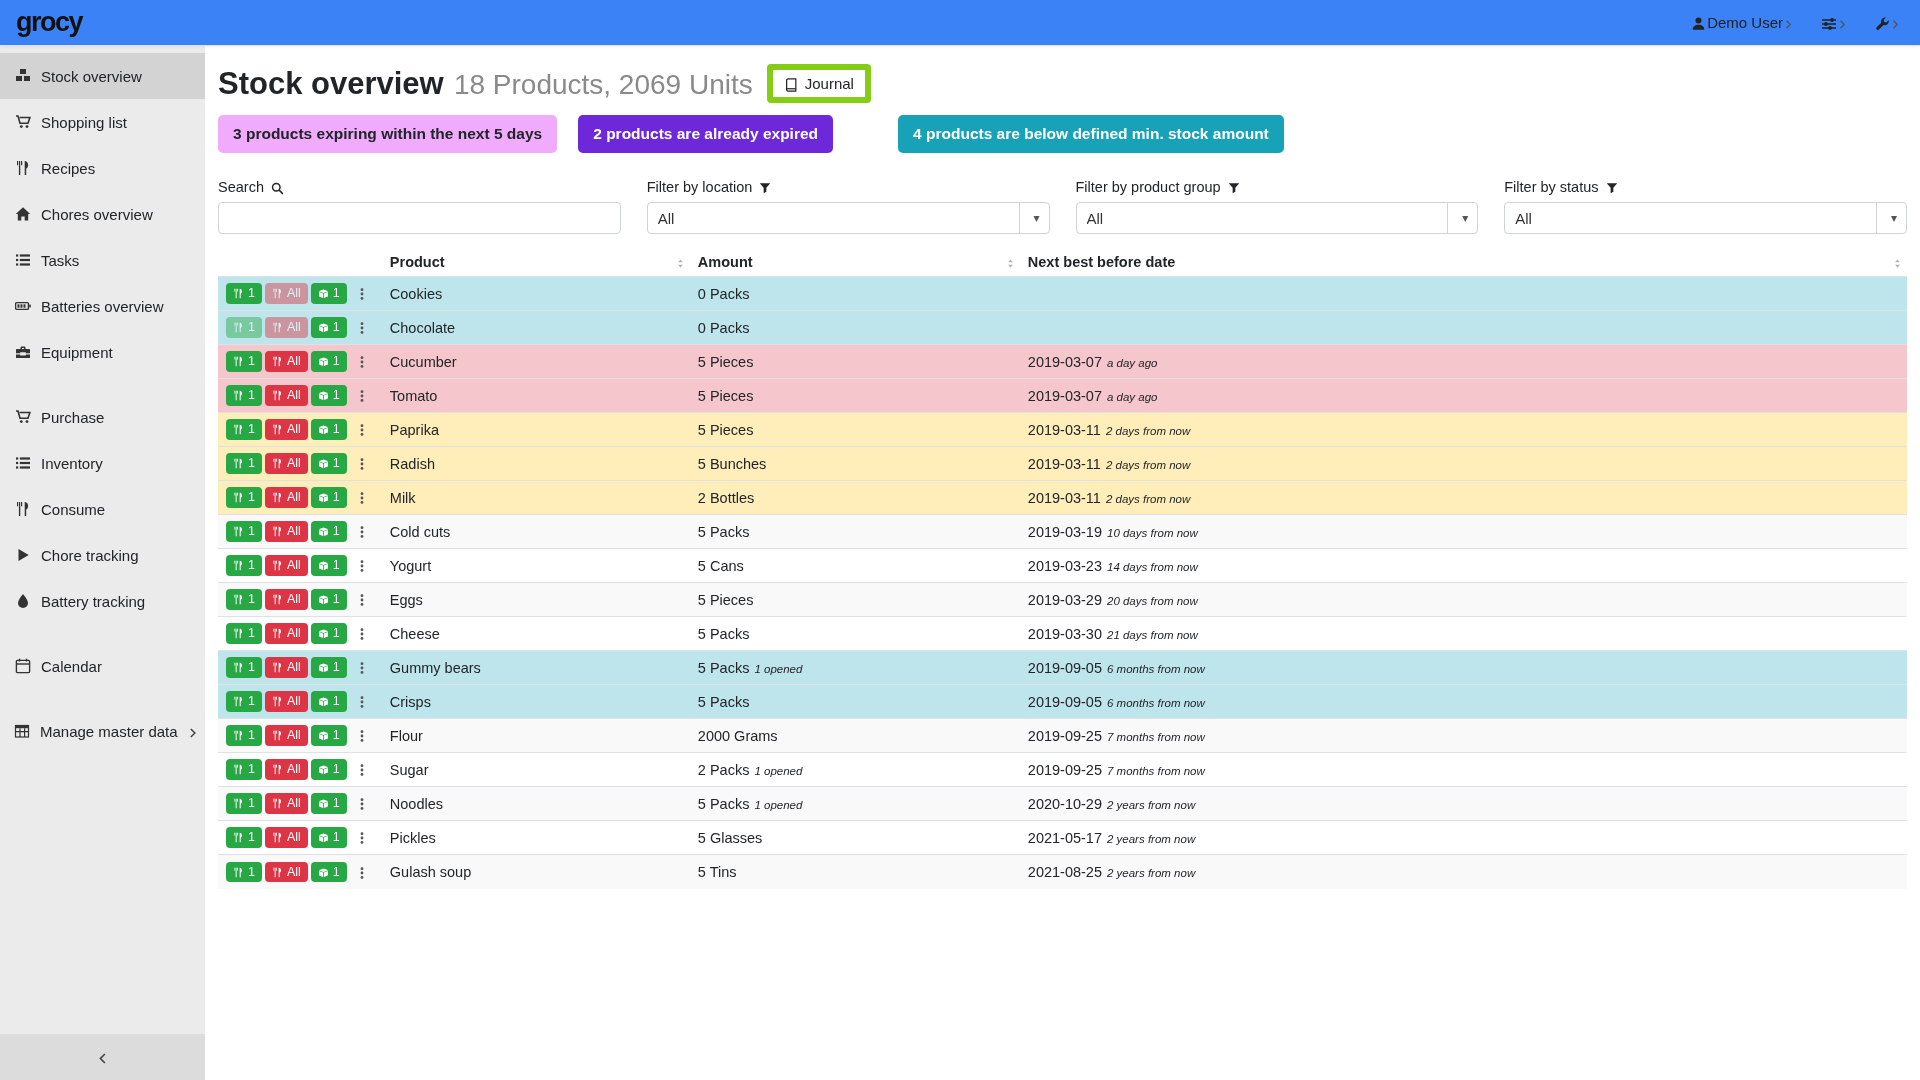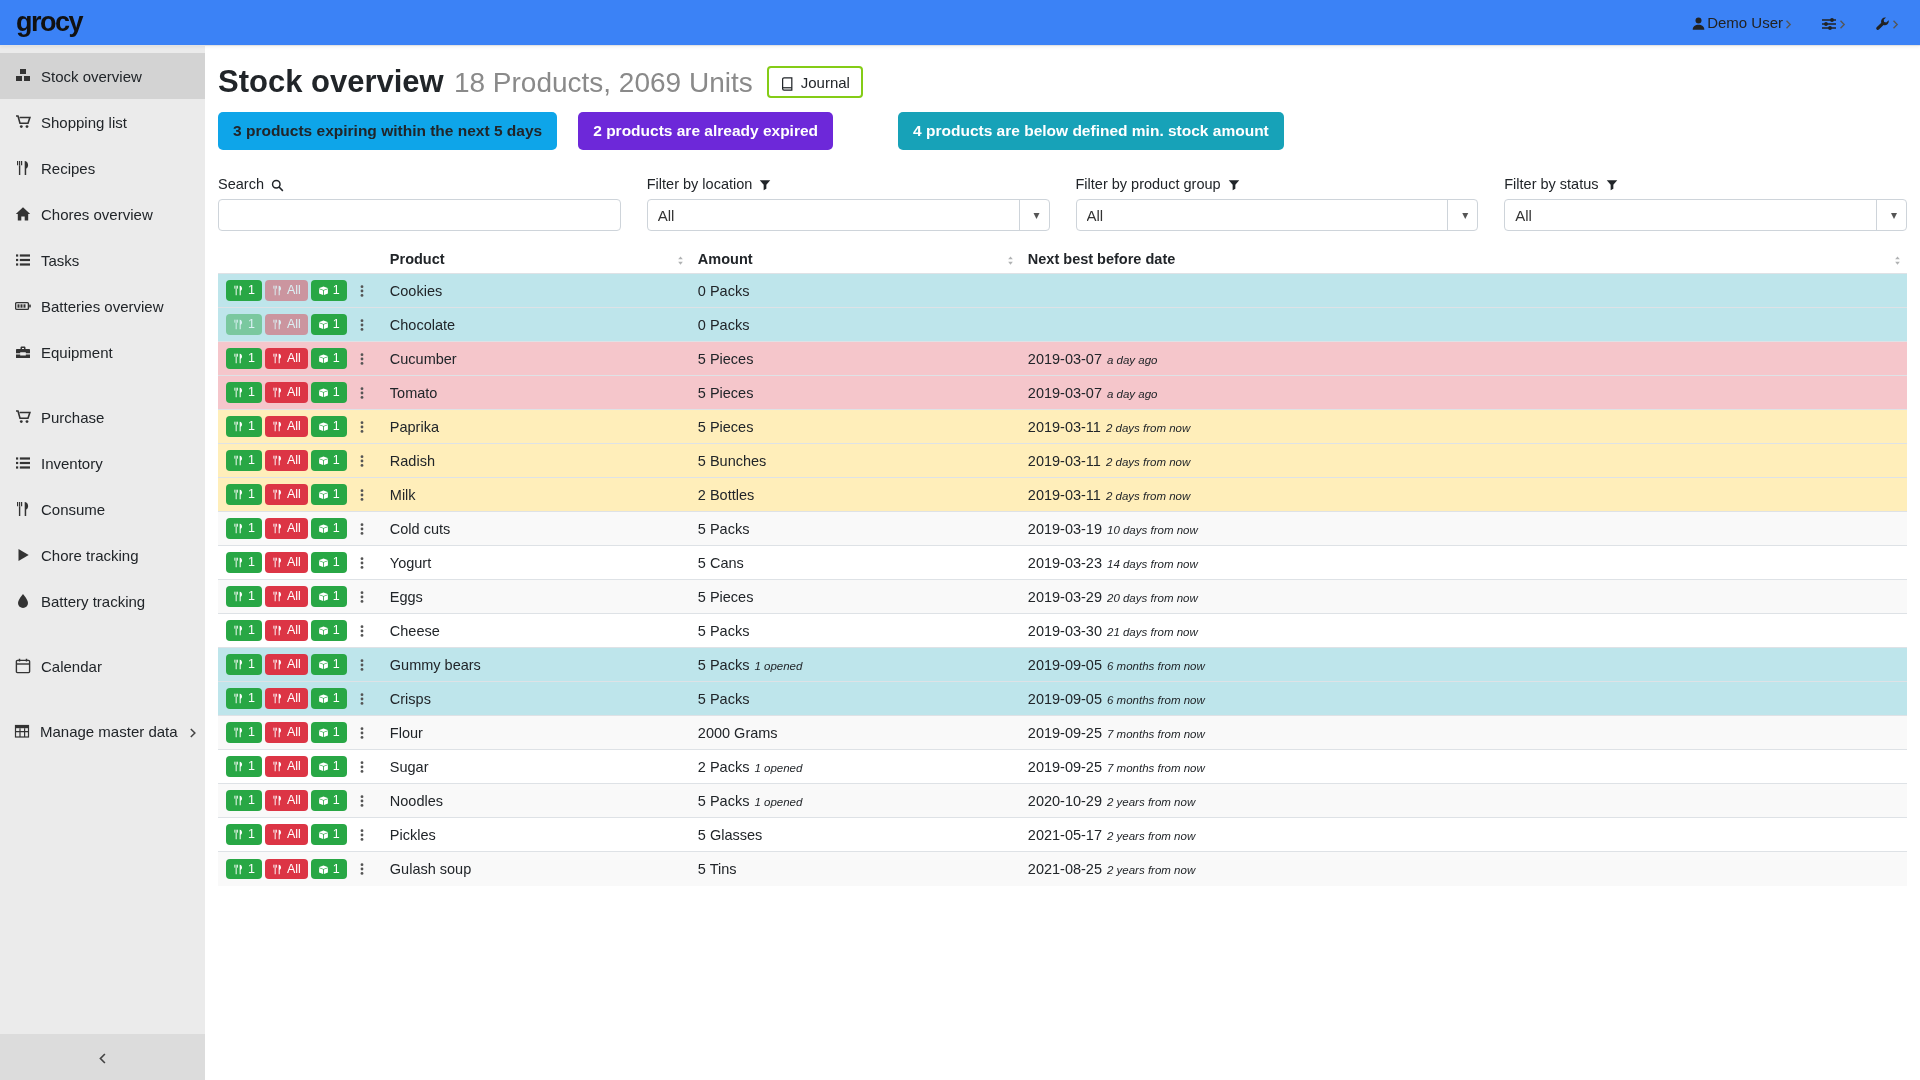--- a/index.html
+++ b/index.html
@@ -76,35 +76,35 @@
   }
 
   
   .main { flex:1; padding: 12px 13px 24px 13px; background:#fff; min-width:0; }
 
   .page-header { display:flex; align-items:center; gap:14px; margin: 6px 0 12px 0; }
   .page-title { font-size: 31px; font-weight: 600; color:#212529; }
   .page-subtitle { font-size: 28px; font-weight: 400; color: #8a8a8a; margin-left: 6px; }
   .journal-btn {
     display:flex; align-items:center; gap:7px;
-    background:#fff; border:2px solid #84cc16; border-radius:4px;
+    background:#fff; border:6px solid #84cc16; border-radius:4px;
     color:#212529; font-size:15px; padding: 5px 11px; cursor:pointer;
     font-family: inherit;
   }
 
   
   .alerts { display:flex; gap:21px; margin: 10px 0 26px 0; }
   .alert {
     padding: 10px 15px;
     border-radius: 5px;
     font-weight: 700;
     font-size: 15.5px;
     cursor: pointer;
   }
-  .alert-warning { background:#0ea5e9; color:#212529; }
+  .alert-warning { background:#f0abfc; color:#212529; }
   .alert-danger  { background:#6d28d9; color:#fff; }
   .alert-info    { background:#17a2b8; color:#fff;margin-left:44px; }
 
   
   .filters { display:grid; grid-template-columns: 1fr 1fr 1fr 1fr; gap: 26px; margin-bottom: 14px; }
   .filter-label { display:flex; align-items:center; gap:7px; font-size:14.5px; color:#212529; margin-bottom:7px; }
   .filter input, .filter select {
     width: 100%;
     height: 32px;
     border: 1px solid #ced4da;

